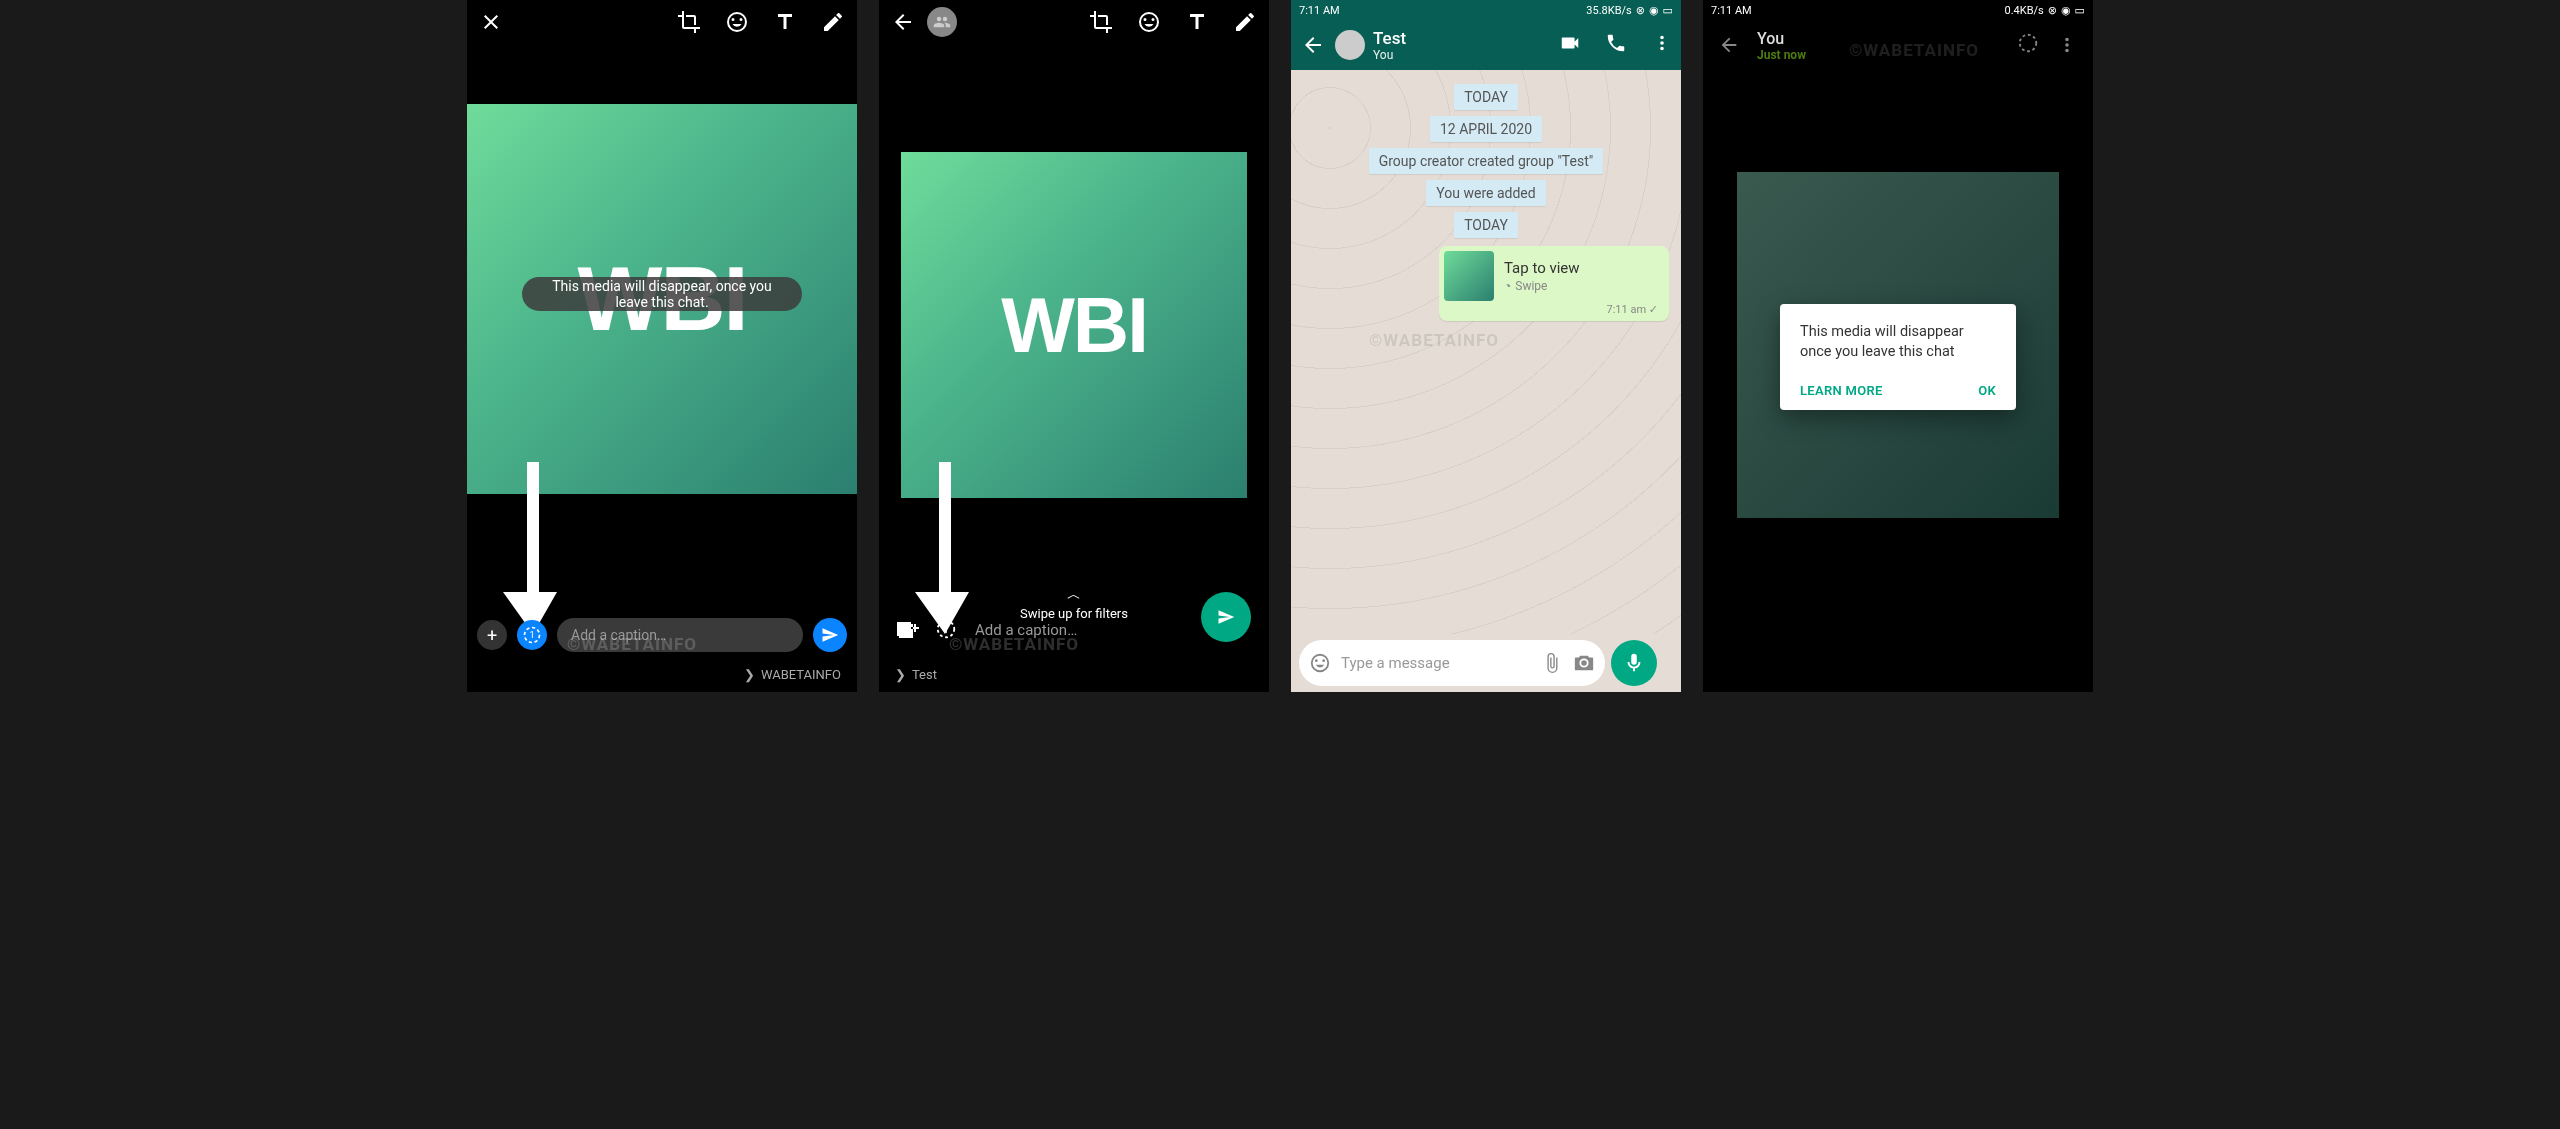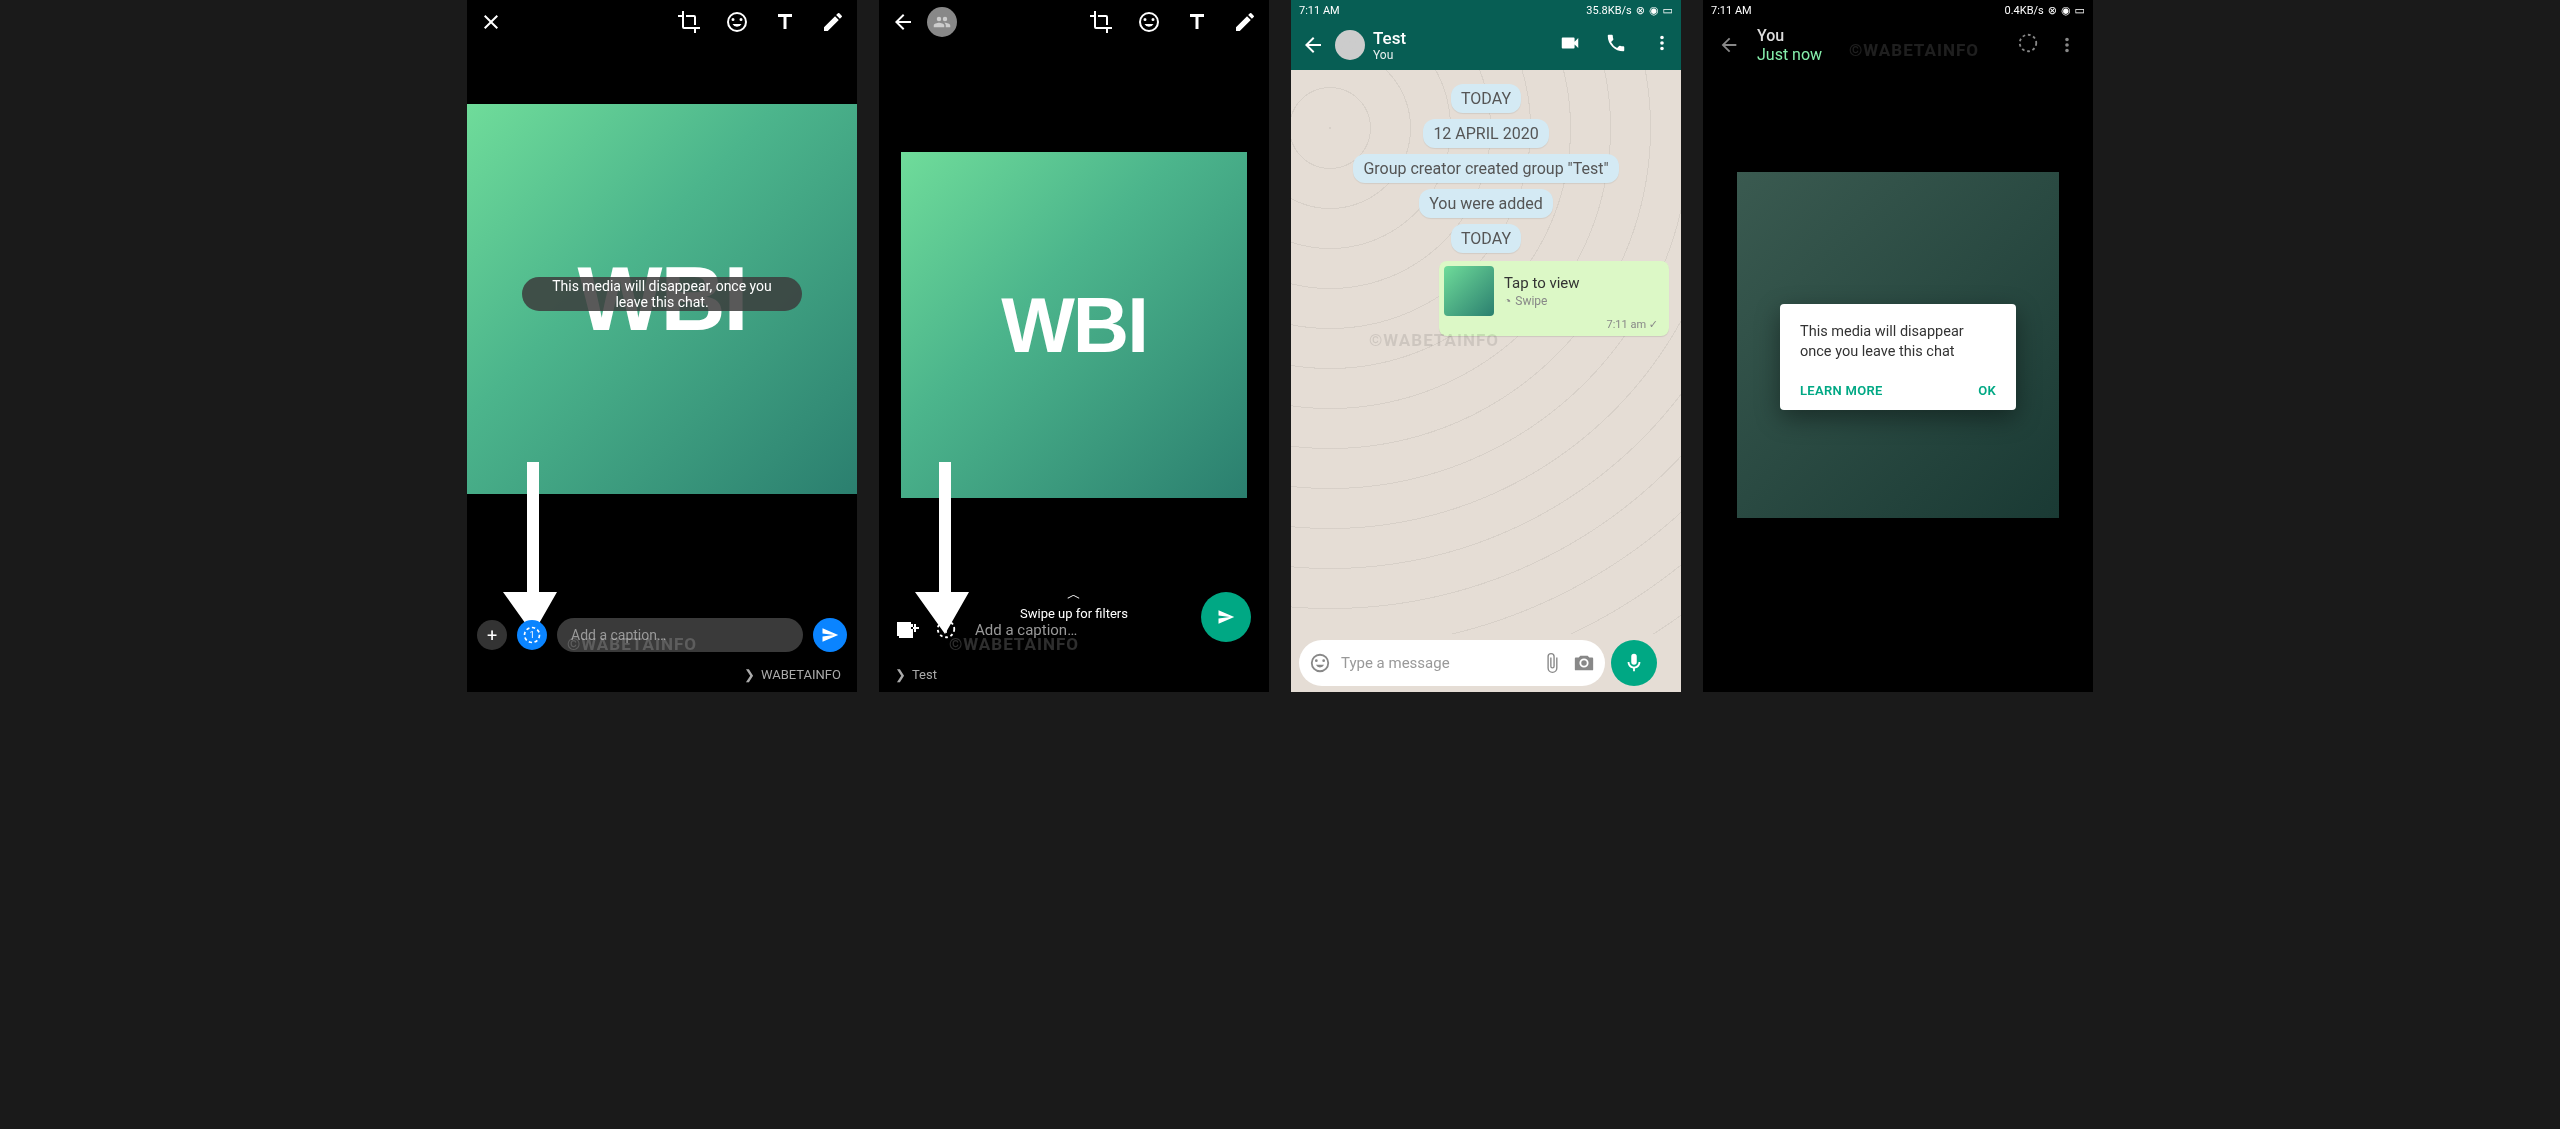--- a/index.html
+++ b/index.html
@@ -56,39 +56,39 @@
 
 
 .chat-hdr { height:50px; background:#075E54; display:flex; align-items:center; gap:8px; padding:0 8px; color:#fff; }
 .chat-hdr .title { flex:1; }
 .chat-hdr .name { font-size:17px; font-weight:500; }
 .chat-hdr .sub { font-size:12px; opacity:.9; }
 .chat-hdr .hicons { display:flex; gap:24px; align-items:center; }
 .chat-hdr .hicons svg { width:22px; height:22px; fill:#fff; }
 .chat-body { height:580px; background:#E5DDD5; position:relative; padding:8px; overflow:hidden; }
 .chat-body::before { content:""; position:absolute; inset:0; opacity:.06; background:repeating-radial-gradient(circle at 10% 10%, #000 0, #000 1px, transparent 1px, transparent 40px); }
-.pill { background:#D4EAF4; color:#555; font-size:16px; padding:5px 10px; border-radius:12px; margin:6px auto; width:fit-content; position:relative; box-shadow:0 1px 1px rgba(0,0,0,.08);}
+.pill { background:#D4EAF4; color:#555; font-size:14px; padding:5px 10px; border-radius:1px; margin:6px auto; width:fit-content; position:relative; box-shadow:0 1px 1px rgba(0,0,0,.08);}
 .e2e { background:#FEF4C5; color:#857250; font-size:12px; padding:8px 12px; border-radius:8px; margin:6px 8px; text-align:center; position:relative; }
 .msg-out { background:#DCF8C6; border-radius:8px; padding:5px; width:230px; margin-left:auto; margin-right:4px; margin-top:8px; position:relative; box-shadow:0 1px 1px rgba(0,0,0,.1);}
 .msg-out .inner { display:flex; gap:10px; align-items:center; }
 .thumb { width:50px; height:50px; background:linear-gradient(135deg,#6FDC9A,#2B7F6F); border-radius:4px; }
 .msg-out .tlabel { font-size:15px; color:#333; }
 .msg-out .ptype { font-size:12px; color:#888; display:flex; align-items:center; gap:4px; margin-top:2px;}
 .msg-out .time { font-size:11px; color:#888; text-align:right; padding:2px 6px 0 0; }
 .chat-watermark { position:absolute; color:rgba(0,0,0,.1); font-weight:700; font-size:17px; letter-spacing:1px; }
 .composer { position:absolute; bottom:0; left:0; right:16px; height:58px; display:flex; align-items:center; gap:6px; padding:6px 8px; background:#E5DDD5;}
 .comp-pill { flex:1; background:#fff; border-radius:24px; height:46px; display:flex; align-items:center; padding:0 10px; gap:10px;}
 .comp-pill svg { width:22px; height:22px; fill:#888; }
 .comp-pill .ph { flex:1; color:#999; font-size:15px; }
 .micbtn { width:46px; height:46px; border-radius:50%; background:#00A884; display:flex; align-items:center; justify-content:center; }
 .micbtn svg { width:22px; height:22px; fill:#fff; }
 .vhdr { height:50px; display:flex; align-items:center; gap:14px; padding:0 12px; color:#aaa; }
 .vhdr .vt { flex:1; }
 .vhdr .vname { font-size:16px; color:#ddd; font-weight:500;}
-.vhdr .vtime { font-size:16px; color:#86efac; }
+.vhdr .vtime { font-size:12px; color:#4d7c0f;font-weight:bold; }
 .vhdr svg { width:22px; height:22px; fill:#888; }
 .vtimer svg { width:22px; height:22px; stroke:#888; fill:none; stroke-width:2; stroke-dasharray:3 3;}
 .vmedia { width:322px; height:346px; margin:102px auto 0; background:linear-gradient(135deg,#3a5a50,#1a3a34); display:flex; align-items:center; justify-content:center; position:relative;}
 .vmedia .wbi { color:rgba(255,255,255,.12); font-size:70px;}
 .dialog { position:absolute; top:304px; left:50%; transform:translateX(-50%); width:236px; background:#fff; border-radius:4px; padding:18px 20px 12px; box-shadow:0 8px 24px rgba(0,0,0,.4); }
 .dialog .msg { font-size:14.5px; color:#333; line-height:1.4; }
 .dialog .dacts { display:flex; justify-content:space-between; margin-top:20px; }
 .dialog .dbtn { color:#00A884; font-weight:600; font-size:13px; letter-spacing:.3px; cursor:pointer; }
 .vwatermark { position:absolute; color:rgba(255,255,255,.12); font-weight:700; font-size:17px; letter-spacing:1px;}
 </style>

